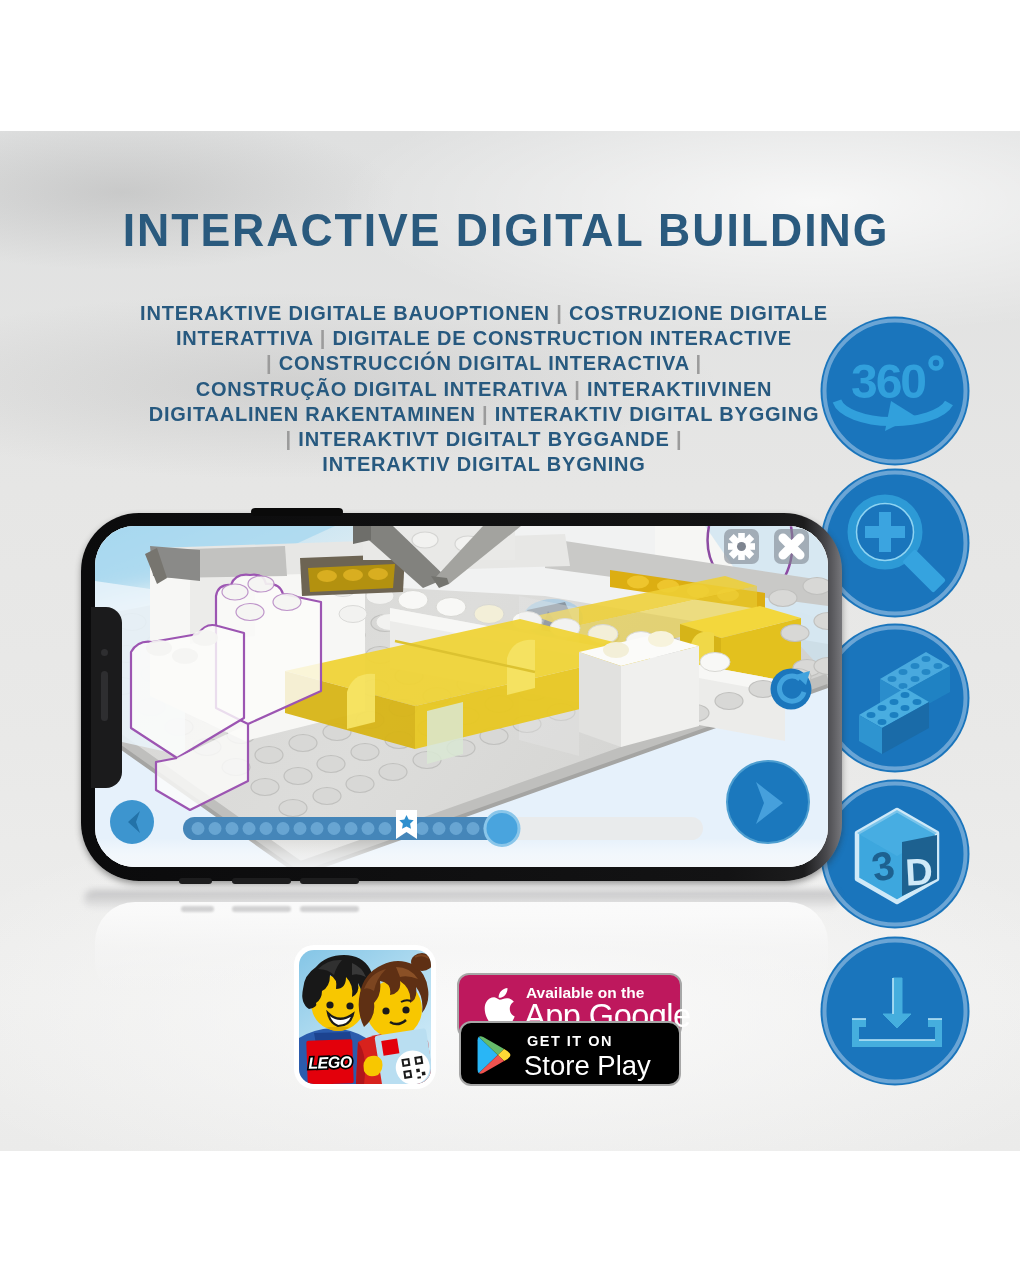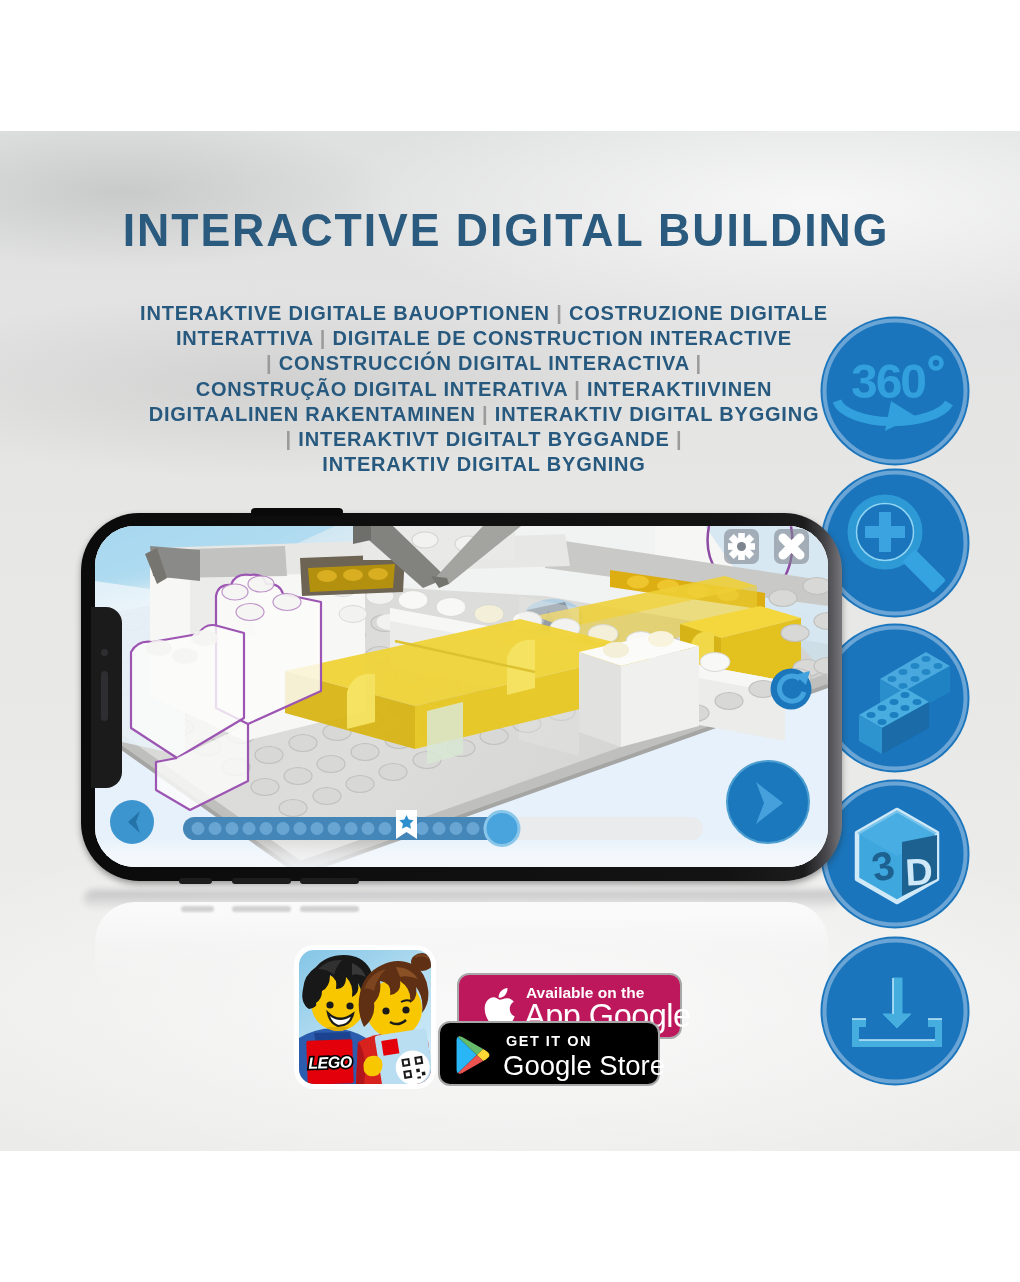--- a/index.html
+++ b/index.html
@@ -523,23 +523,23 @@
 
   <div style="position:absolute;left:457px;top:941px;width:225px;height:66px;background:#be185d;border:2px solid #a7a7a7;border-radius:12px;box-sizing:border-box;margin-top:32px;">
     <svg width="38" height="44" viewBox="0 0 28 32" style="position:absolute;left:22px;top:10px;">
       <path d="M19.5 2 C19.7 4 18.9 5.8 17.8 7.1 C16.6 8.4 14.8 9.4 13 9.2 C12.8 7.4 13.7 5.5 14.7 4.4 C15.9 3 17.9 2 19.5 2 Z" fill="#ffffff"></path>
       <path d="M13.8 10.6 C15.4 10.6 16.8 9.5 19 9.5 C19.9 9.5 22.5 9.8 24.2 12.2 C24 12.3 21.2 14 21.2 17.4 C21.2 21.4 24.7 22.8 24.8 22.8 C24.8 22.9 24.3 24.7 23 26.6 C21.9 28.2 20.7 29.9 18.9 29.9 C17.1 29.9 16.5 28.8 14.5 28.8 C12.4 28.8 11.6 29.9 10 29.9 C8.2 29.9 6.9 28.1 5.7 26.5 C3.3 23 1.4 16.6 3.9 12.3 C5.1 10.2 7.3 8.8 9.7 8.8 C11.5 8.8 12.7 10.6 13.8 10.6 Z" fill="#ffffff"></path>
     </svg>
     <div style="position:absolute;left:67px;top:9px;color:#fff;font-size:15.5px;font-weight:bold;white-space:nowrap;">Available on the</div>
     <div style="position:absolute;left:65px;top:23px;color:#fff;font-size:32.5px;letter-spacing:-0.5px;white-space:nowrap;">App Google</div>
   </div>
 
-  <div style="position:absolute;left:438px;top:1021px;width:222px;height:65px;background:#000000;border:2px solid #a7a7a7;border-radius:12px;box-sizing:border-box;text-decoration:underline;">
+  <div style="position:absolute;left:459px;top:1021px;width:222px;height:65px;background:#000000;border:2px solid #a7a7a7;border-radius:12px;box-sizing:border-box;text-decoration:underline;">
     <svg width="38" height="42" viewBox="0 0 30 33" style="position:absolute;left:14px;top:11px;">
       <path d="M3 2 L18 16.5 L3 31 Q 2 30 2 28 L2 5 Q 2 3 3 2 Z" fill="#29b6f6"></path>
       <path d="M3 2 L18 16.5 L23 11.7 L6.5 2.3 Q 4.5 1.2 3 2 Z" fill="#66bb6a"></path>
       <path d="M23 11.7 L18 16.5 L23 21.3 Q 28 18.6 28 16.5 Q 28 14.4 23 11.7 Z" fill="#fdd835"></path>
       <path d="M3 31 L18 16.5 L23 21.3 L6.5 30.7 Q 4.5 31.8 3 31 Z" fill="#ef5350"></path>
     </svg>
     <div style="position:absolute;left:66px;top:10px;color:#fff;font-size:14.5px;font-weight:bold;letter-spacing:1.5px;white-space:nowrap;">GET IT ON</div>
-    <div style="position:absolute;left:63px;top:27px;color:#fff;font-size:27.5px;white-space:nowrap;">Google Store</div>
+    <div style="position:absolute;left:63px;top:27px;color:#fff;font-size:27.5px;white-space:nowrap;">Store Play</div>
   </div>
 </div>
 
 </body></html>

